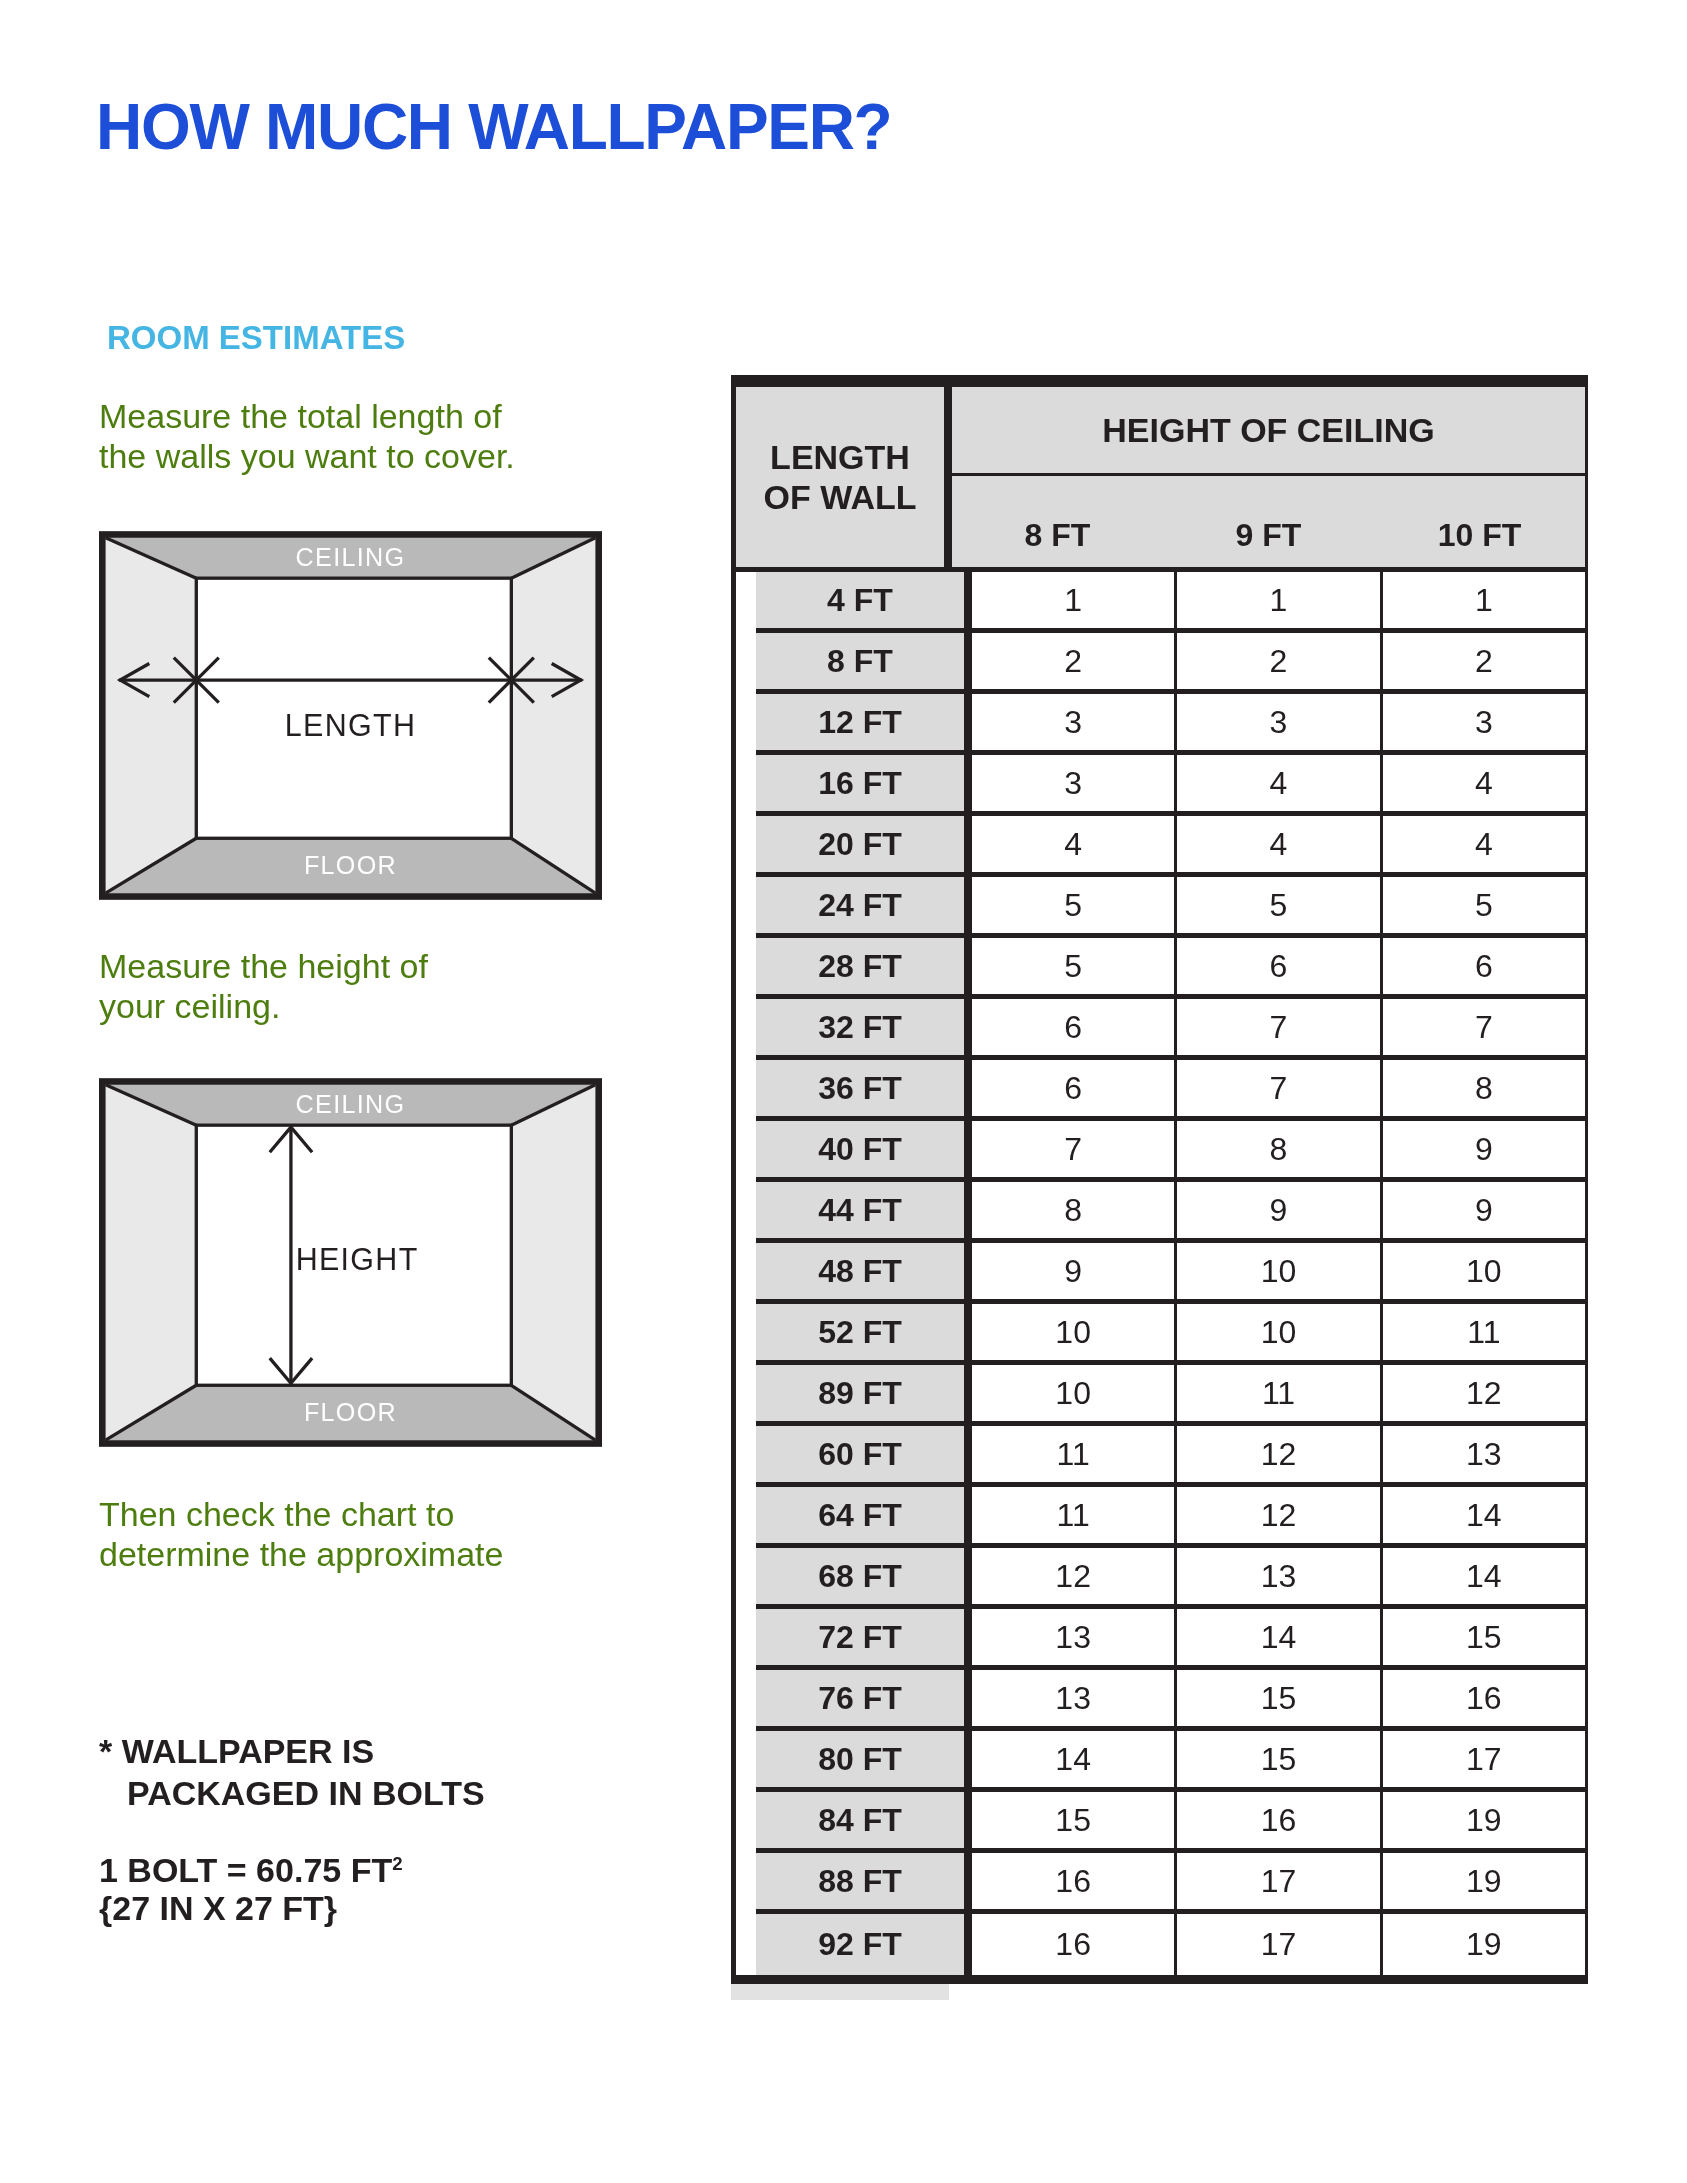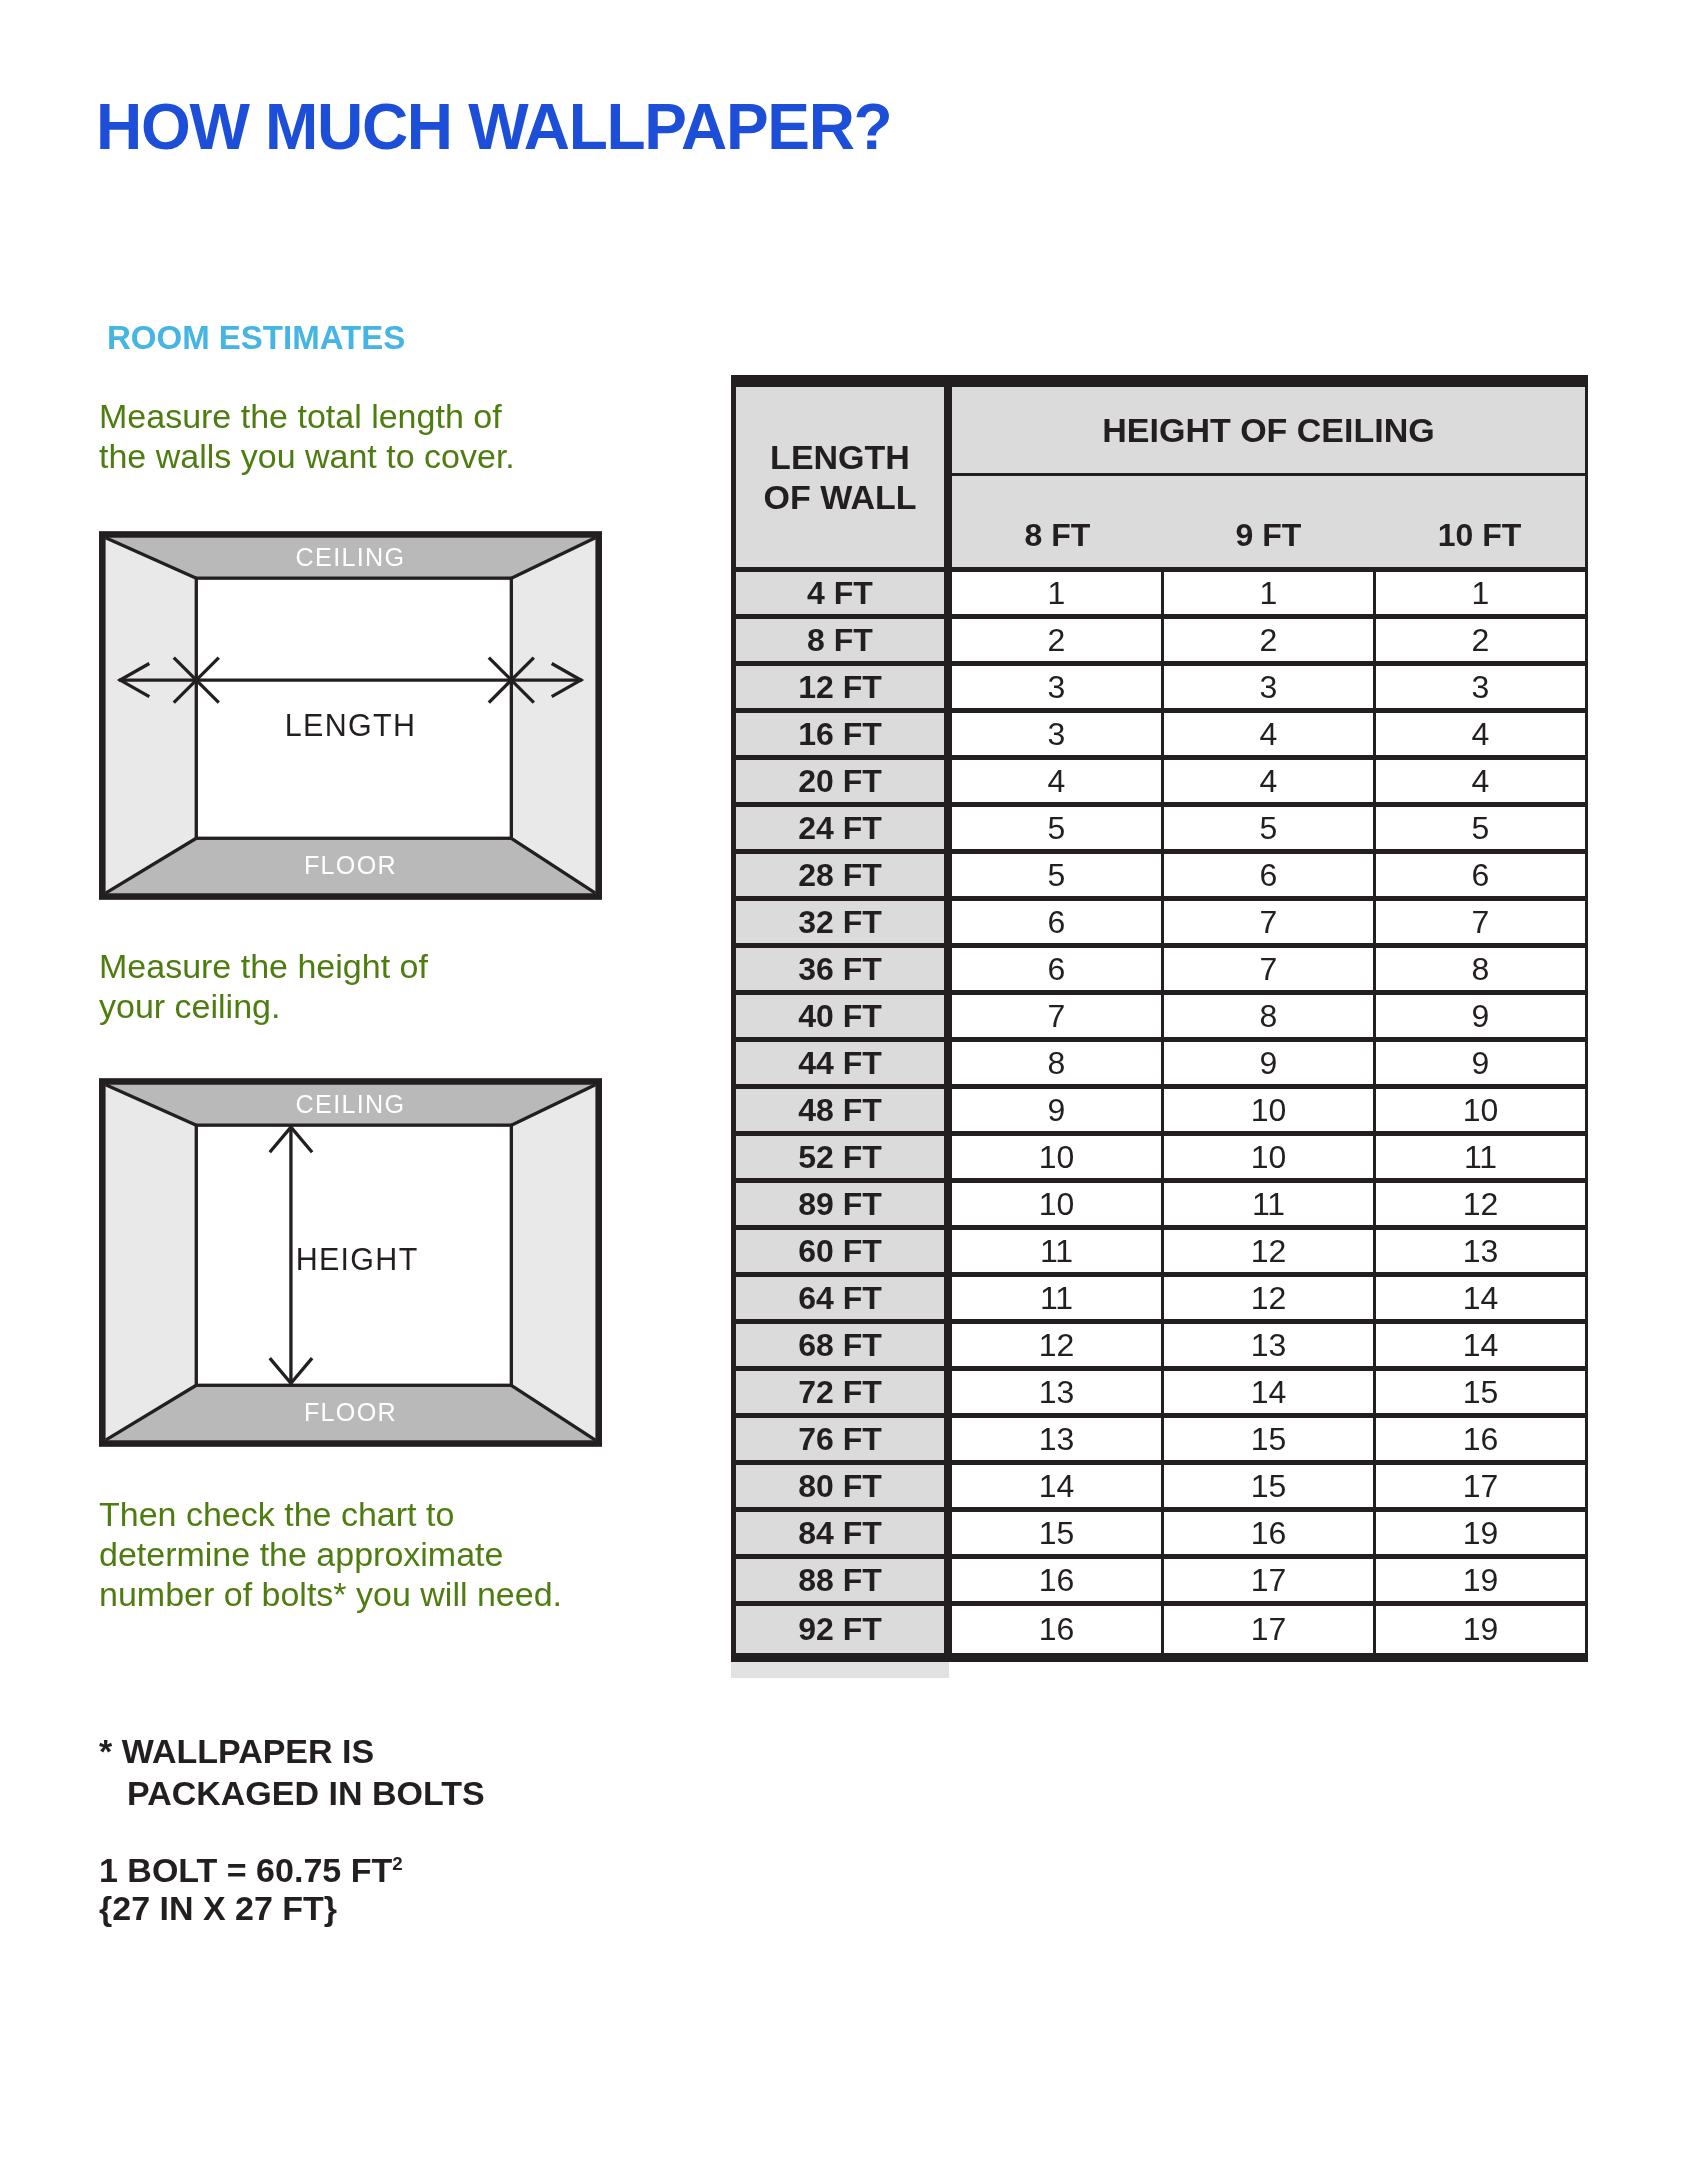--- a/index.html
+++ b/index.html
@@ -56,21 +56,21 @@
   .bt-head-right{flex:1;display:flex;flex-direction:column;gap:28px;}
   .bt-group{
     height:89px;display:flex;align-items:center;justify-content:center;
     font-weight:bold;font-size:34px;border-bottom:3.3px solid #231f20;
   }
   .bt-heights{height:63px;display:flex;align-items:center;}
   .bt-heights>div{flex:1;text-align:center;font-weight:bold;font-size:32px;}
   .bt-rows{
     border-left:5.3px solid #231f20;border-right:3.3px solid #231f20;border-bottom:9.3px solid #231f20;
   }
-  .bt-row{display:flex;height:47px;border-bottom:5.3px solid #231f20;}
+  .bt-row{display:flex;height:61px;border-bottom:5.3px solid #231f20;margin-left:20px;}
   .bt-row:last-child{border-bottom:none;}
   .bt-row .lbl{
     width:216px;background:#dbdbdb;border-right:8px solid #231f20;
     display:flex;align-items:center;justify-content:center;font-weight:bold;font-size:32px;
   }
   .bt-row .val{
     flex:1;display:flex;align-items:center;justify-content:center;
     font-size:32px;background:#ffffff;border-right:3.3px solid #231f20;
   }
   .bt-row .val:last-child{border-right:none;}
@@ -135,21 +135,20 @@
     <polyline class="svg-line" points="258,423 290,461 322,423"></polyline>
     <rect class="svg-border" x="5" y="5" width="750" height="547"></rect>
     <text class="svg-label-white" x="380" y="53" text-anchor="middle">CEILING</text>
     <text class="svg-label-white" x="380" y="518" text-anchor="middle">FLOOR</text>
     <text class="svg-label-dark" x="390" y="290" text-anchor="middle">HEIGHT</text>
   </svg>
 
   <div class="abs body-text" style="top:1494px;">
     <div>Then check the chart to</div>
     <div>determine the approximate</div>
-    <div>number of bolts* you will need.</div>
   </div>
 
   <div class="abs note-text" style="top:1730px;">
     <div>* WALLPAPER IS</div>
     <div class="note-indent">PACKAGED IN BOLTS</div>
   </div>
 
   <div class="abs bolt-text" style="top:1851px;">
     <div><span>1 BOLT = 60.75 FT</span><sup>2</sup></div>
     <div>{27 IN X 27 FT}</div>

